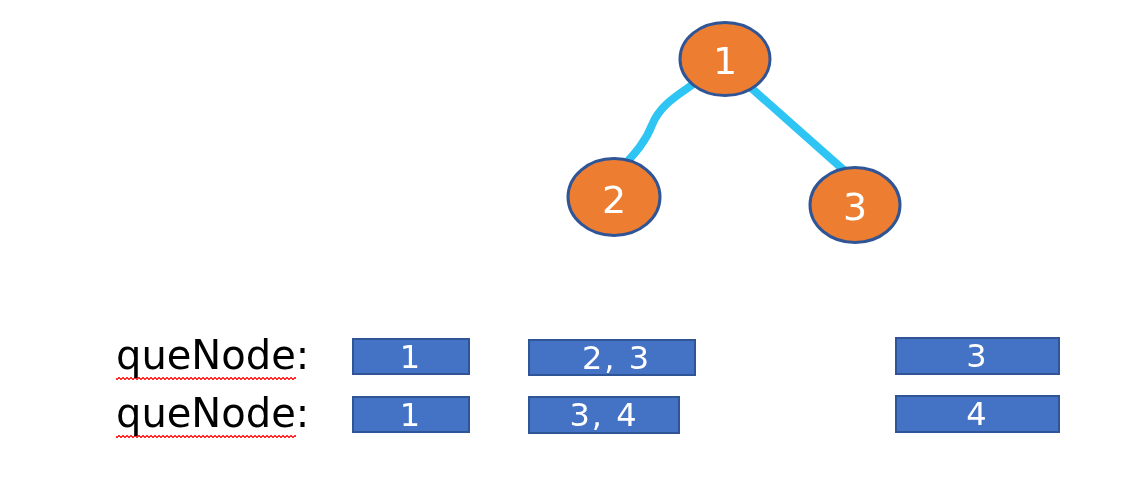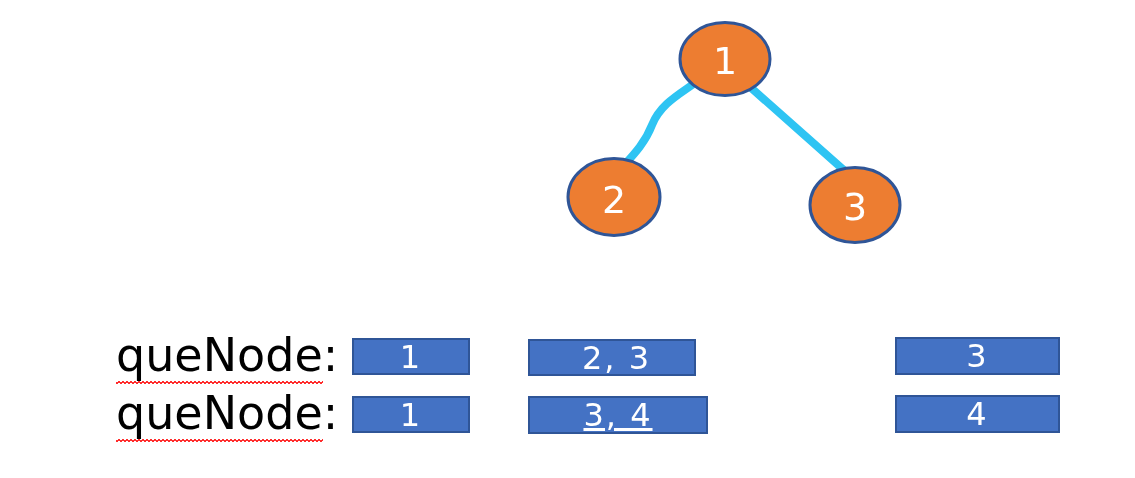--- a/index.html
+++ b/index.html
@@ -41,21 +41,21 @@
     height: 38px;
   }
   #row-quenode { top: 337px; }
   #row-quepath { top: 395px; }
 
   .row-label {
     position: absolute;
     left: 116px;
     top: -2px;
     font-family: "DejaVu Sans", sans-serif;
-    font-size: 46px;
+    font-size: 40px;
     color: #000000;
     white-space: nowrap;
     line-height: 40px;
   }
   .row-label .misspelled {
     
     background-image:
       radial-gradient(circle at 1px 2.2px, #ff2d2d 1.05px, rgba(255,255,255,0) 1.35px),
       radial-gradient(circle at 3px 0.6px, #ff2d2d 1.05px, rgba(255,255,255,0) 1.35px);
     background-size: 4px 4px;
@@ -129,21 +129,21 @@
   <div class="queue-row" id="row-quepath">
 
     <div class="row-label">
       <span class="misspelled">queNode</span><span>:</span>
     </div>
 
     <div class="qbox" style="left:352px; top:1px; width:118px; height:37px;">
       <span>1</span>
     </div>
 
-    <div class="qbox" style="left:528px; top:1px; width:180px; height:38px;text-decoration:underline;">
+    <div class="qbox" style="left:528px; top:1px; width:152px; height:38px;">
       <span>3, 4</span>
     </div>
 
     <div class="qbox" style="left:895px; top:0px; width:165px; height:38px;">
       <span>4</span>
     </div>
   </div>
 
 </div>
 

